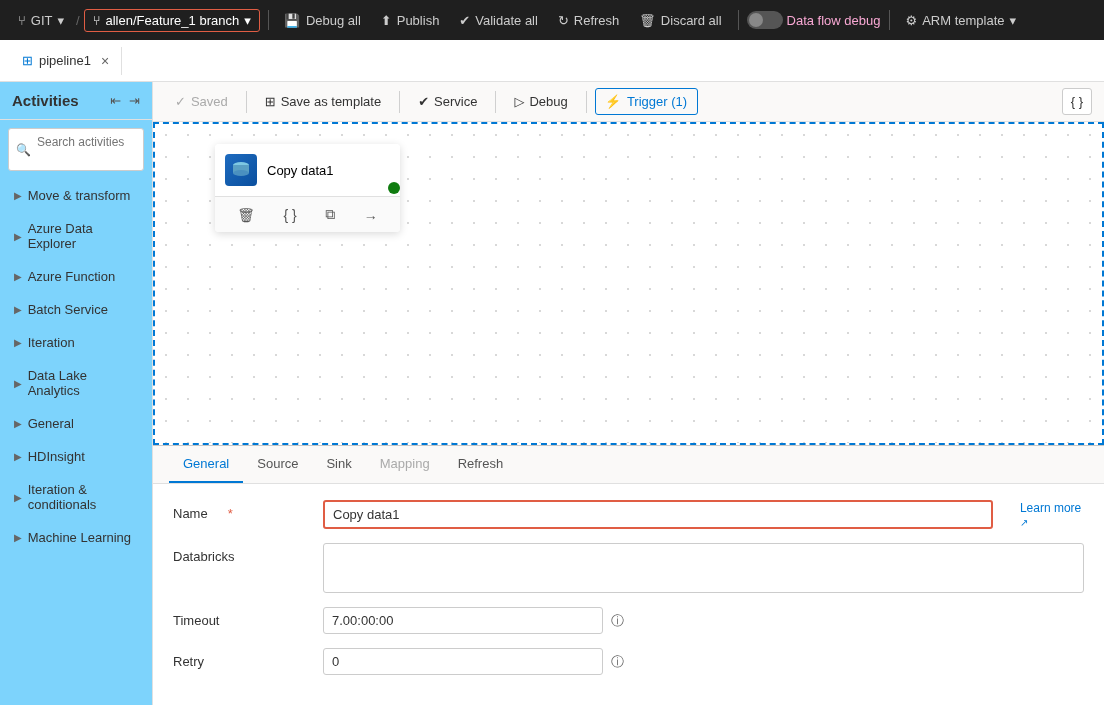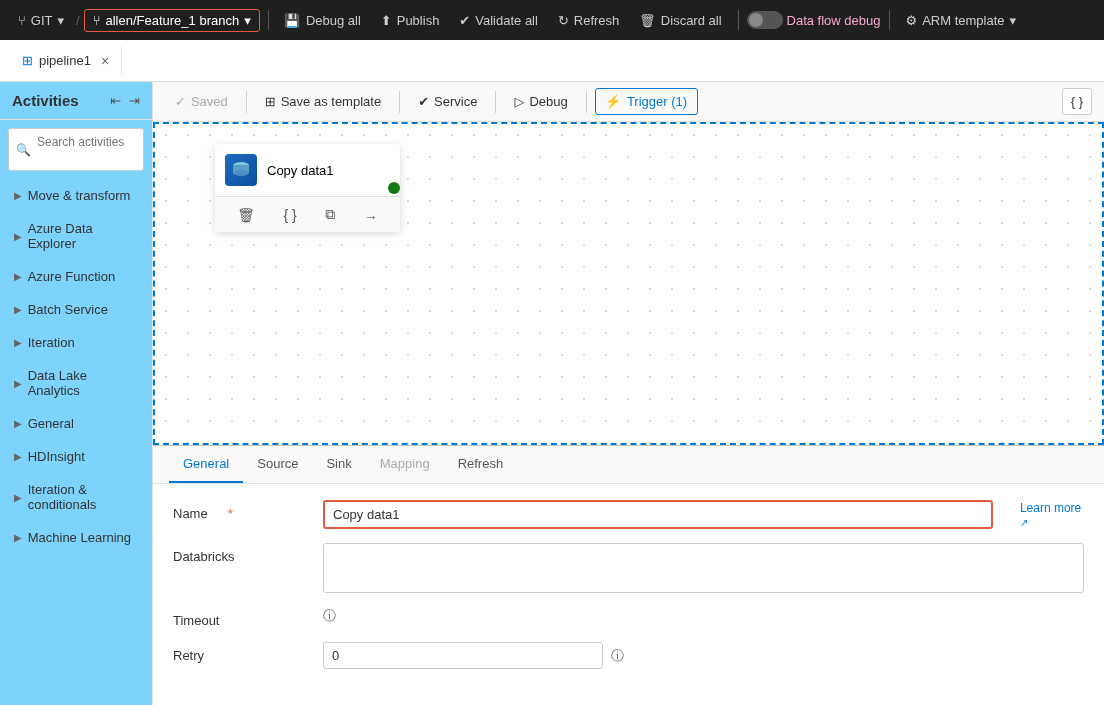--- a/index.html
+++ b/index.html
@@ -432,20 +432,21 @@
 
         <div class="prop-label">
           <span>Databricks</span>
         </div>
         <textarea class="prop-textarea" style=""></textarea>
 
         <div class="prop-label">
           <span>Timeout</span>
         </div>
         <div class="prop-input-wrapper">
+          <input type="text" class="prop-input" value="7.00:00:00" style="max-width: 280px;">
           <span class="prop-info-icon">ⓘ</span>
         </div>
 
         <div class="prop-label">
           <span>Retry</span>
         </div>
         <div class="prop-input-wrapper">
           <input type="text" class="prop-input" value="0" style="max-width: 280px;">
           <span class="prop-info-icon">ⓘ</span>
         </div>

